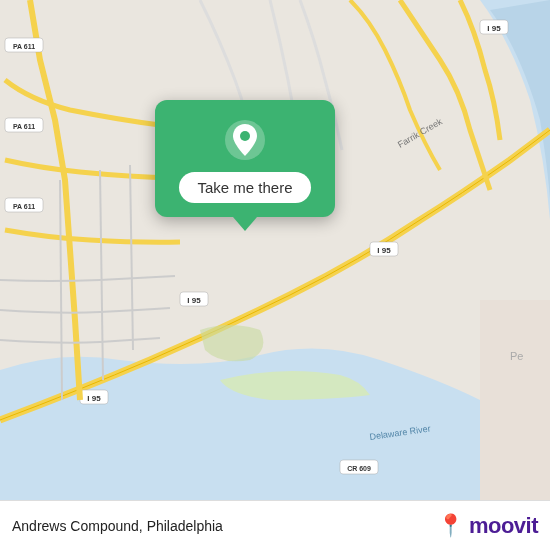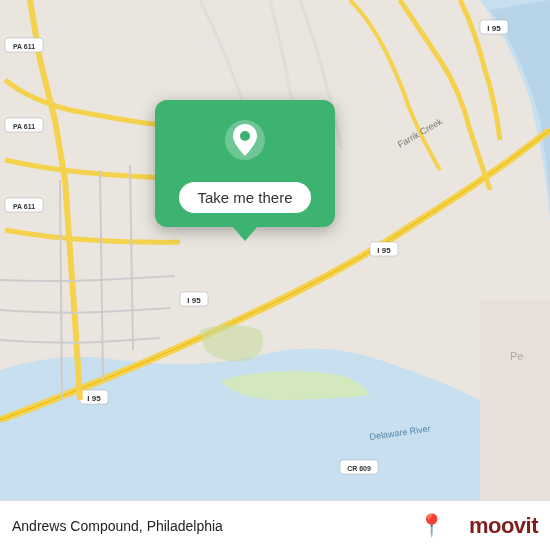--- a/index.html
+++ b/index.html
@@ -28,21 +28,20 @@
       left: 155px;
       width: 180px;
       background: #3cb371;
       border-radius: 12px;
       display: flex;
       flex-direction: column;
       align-items: center;
       padding: 18px 16px 14px 16px;
       box-shadow: 0 4px 16px rgba(0,0,0,0.3);
       z-index: 10;
-      gap: 10px;
     }
 
     #popup-card::after {
       content: '';
       position: absolute;
       bottom: -14px;
       left: 50%;
       transform: translateX(-50%);
       width: 0;
       height: 0;
@@ -107,23 +106,22 @@
 
     #moovit-logo {
       display: flex;
       align-items: center;
       gap: 4px;
     }
 
     #moovit-text {
       font-size: 22px;
       font-weight: bold;
-      color: #7f1d1d;
+      color: #4c1d95;
       letter-spacing: -0.5px;
-      margin-left: 19px;
     }
 
     #moovit-pin {
       font-size: 22px;
     }
   </style>
 </head>
 <body>
 
 <div id="map-container">

